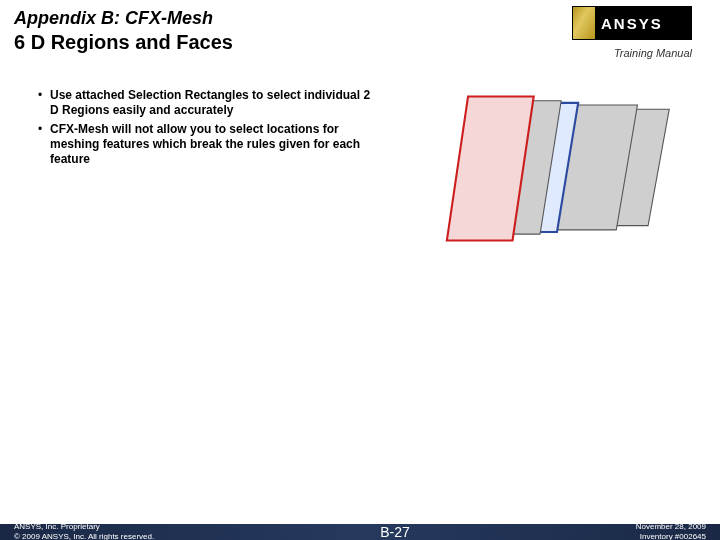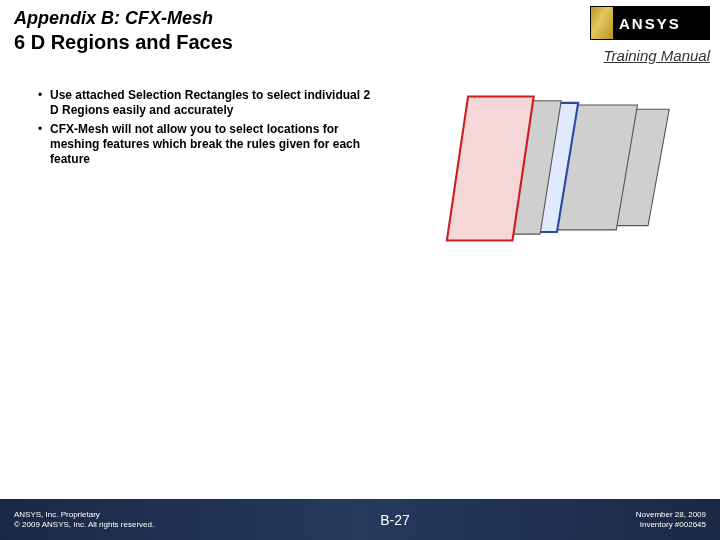--- a/index.html
+++ b/index.html
@@ -1,32 +1,32 @@
 <!DOCTYPE html>
 <html><head>
 <meta charset="utf-8">
 <style>
   * { margin: 0; padding: 0; box-sizing: border-box; }
   body { width: 720px; height: 540px; font-family: Arial, Helvetica, sans-serif; background: #fff; position: relative; overflow: hidden; }
   .header { padding: 8px 14px 0 14px; }
   .appendix { font-size: 18px; font-weight: bold; font-style: italic; color: #000; }
   .title { font-size: 20px; font-weight: bold; color: #000; margin-top: 2px; }
-  .logo-wrap { position: absolute; top: 6px; right: 10px; text-align: right; }
+  .logo-wrap { position: absolute; top: 6px; right: 28px; text-align: right; }
   .logo { width: 120px; height: 34px; background: #000; border: 1px solid #000; display: inline-flex; align-items: center; }
   .logo-swoosh { width: 22px; height: 100%; background: linear-gradient(120deg,#b8941a 0%, #e0c860 40%, #b8941a 100%); }
   .logo-text { color: #fff; font-weight: bold; letter-spacing: 2px; font-size: 15px; padding-left: 6px; }
-  .training { font-size: 15px; font-style: italic; color: #333; text-decoration: underline; margin-top: 4px; display: inline-block; }
+  .training { font-size: 11px; font-style: italic; color: #333; margin-top: 4px; display: inline-block; }
   .content { display: flex; padding: 34px 14px 0 38px; }
   .bullets { flex: 0 0 340px; font-size: 12px; color: #000; line-height: 1.25; }
   .bullets li { list-style: none; position: relative; padding-left: 12px; margin-bottom: 4px; }
   .bullets li::before { content: "•"; position: absolute; left: 0; top: 0; }
   .bullets b { font-weight: bold; }
   .figure { flex: 1; position: relative; height: 180px; margin-left: 30px; }
   .figure svg { width: 100%; height: 100%; }
-  .footer { position: absolute; bottom: 0; left: 0; right: 0; height: 41px; background: linear-gradient(90deg,#1a2845 0%, #263a5e 50%, #1a2845 100%); color: #fff; font-size: 8px; display: flex; align-items: center; justify-content: space-between; padding: 0 14px; }
+  .footer { position: absolute; bottom: 0; left: 0; right: 0; height: 16px; background: linear-gradient(90deg,#1a2845 0%, #263a5e 50%, #1a2845 100%); color: #fff; font-size: 8px; display: flex; align-items: center; justify-content: space-between; padding: 0 14px; }
   .foot-left { line-height: 1.2; }
   .foot-center { font-size: 14px; }
   .foot-right { text-align: right; line-height: 1.2; }
 </style>
 </head>
 <body>
 
 <div class="header">
   <div class="appendix">Appendix B: CFX-Mesh</div>
   <div class="title">6 D Regions and Faces</div>

